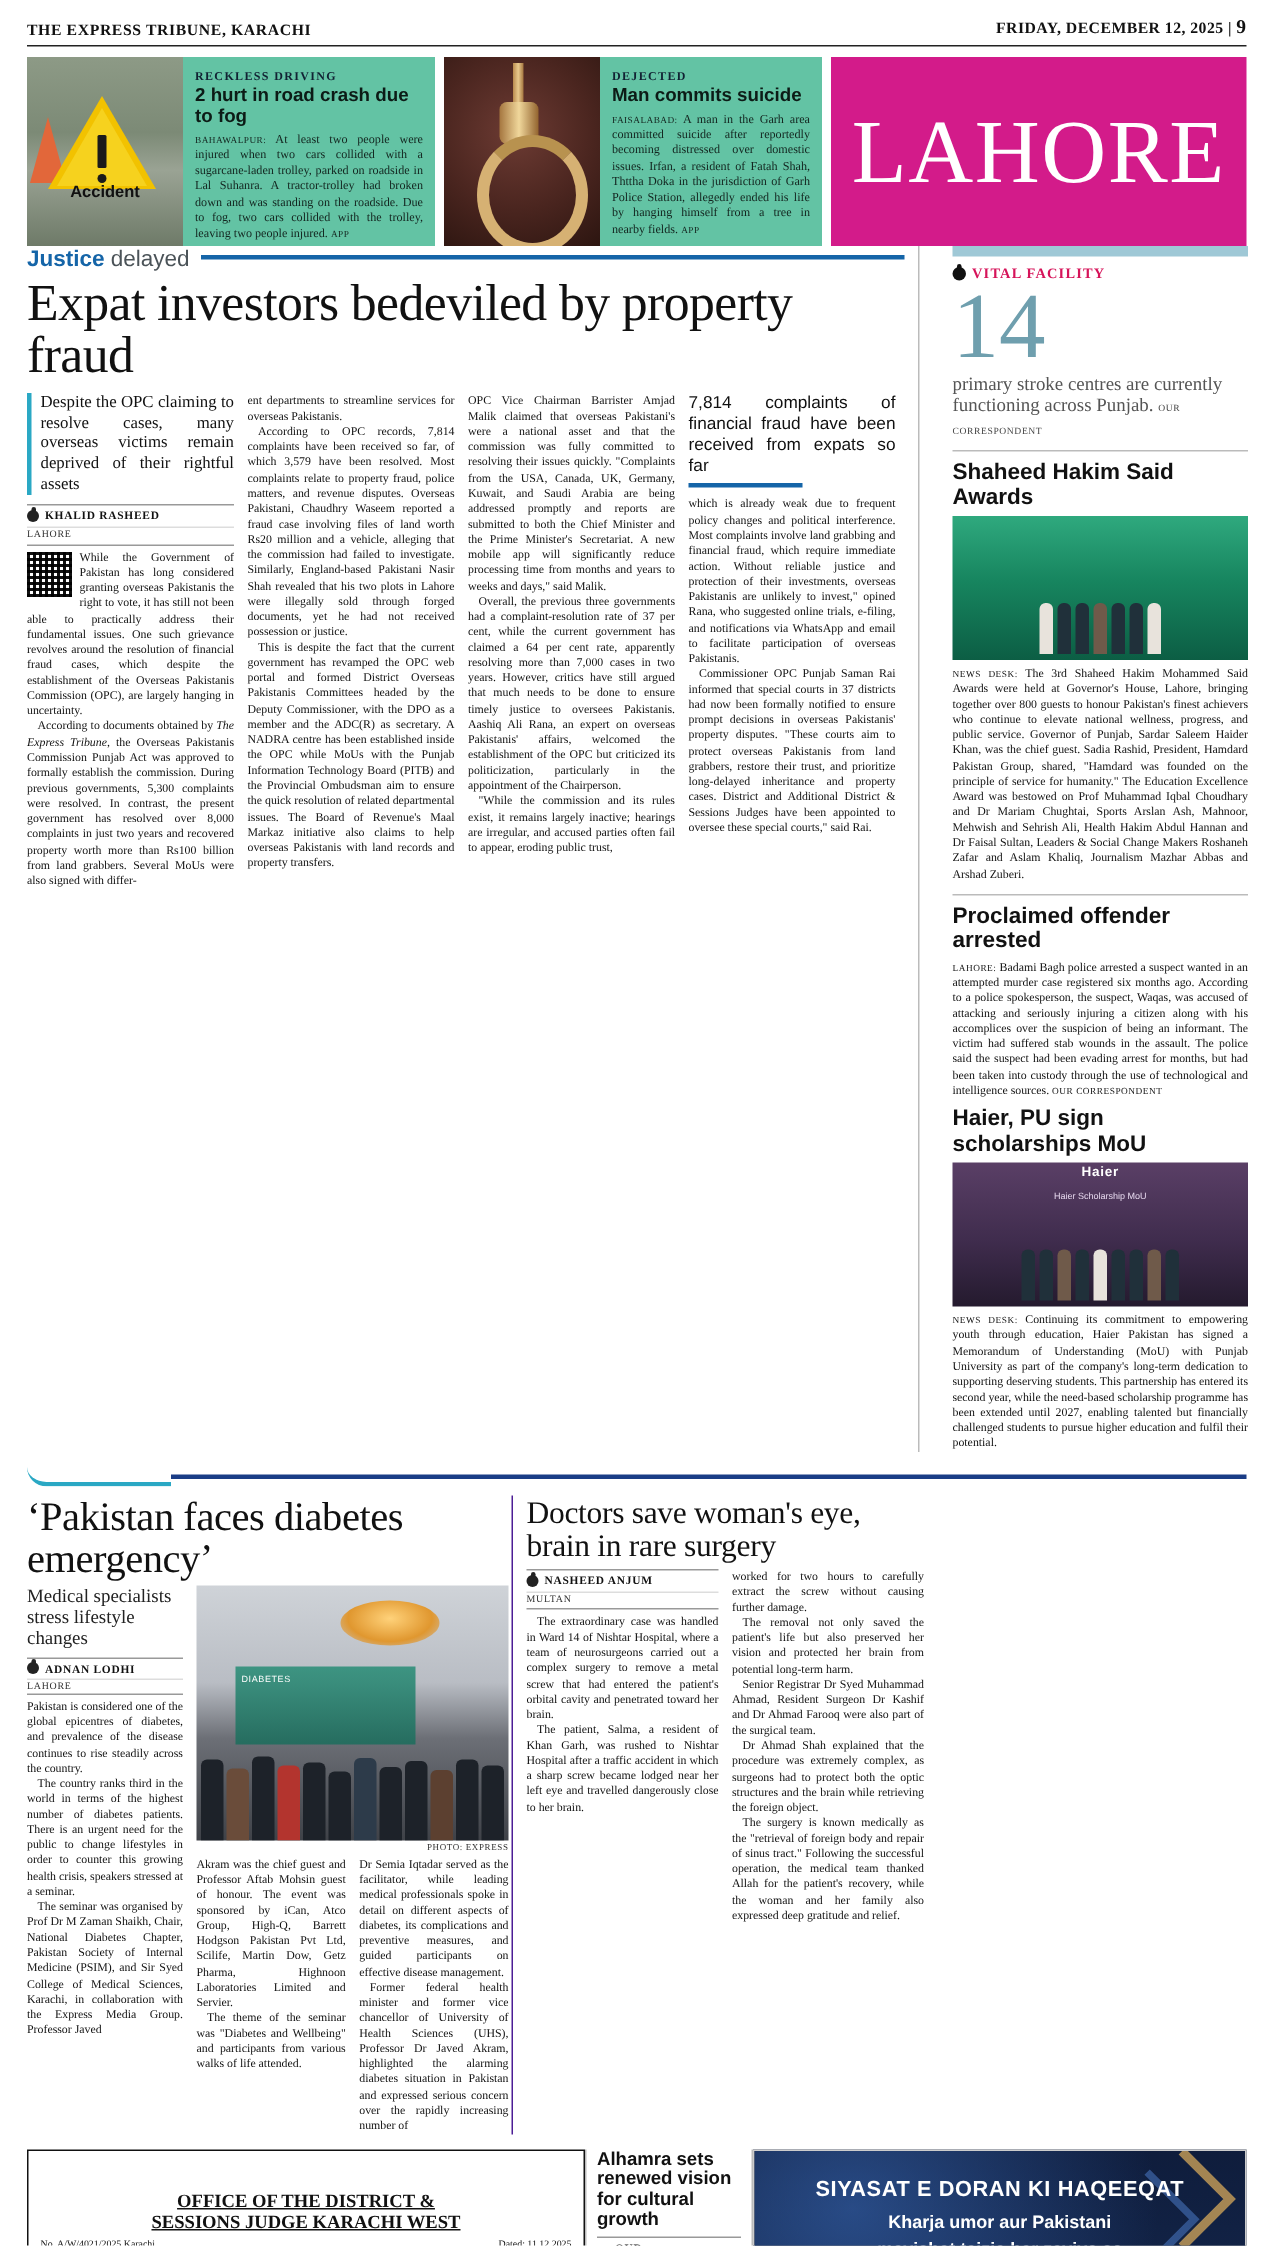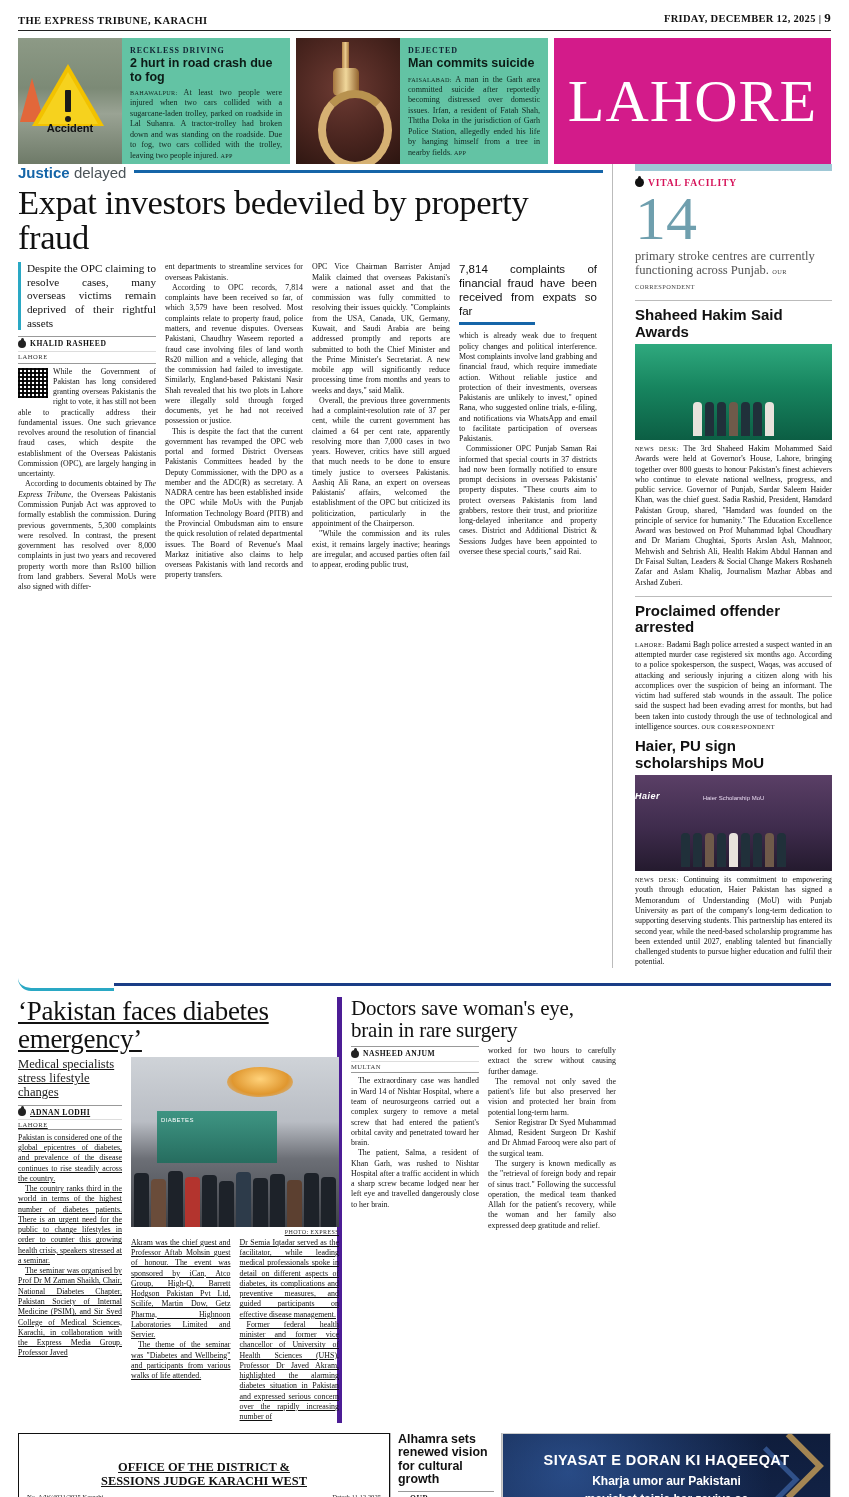--- a/index.html
+++ b/index.html
@@ -92,30 +92,30 @@
   .ph-awards{background:linear-gradient(180deg,#2fa97e 0%,#17855f 45%,#0c5e44 100%);}
   .ph-haier{background:linear-gradient(180deg,#5a3f66 0%,#3f2c4d 55%,#241a2e 100%);}
   .railbody{font-size:7.9px;line-height:1.3;text-align:justify;}
   .dl{font-size:6.2px;letter-spacing:.35px;}
   .cred{font-size:6.2px;letter-spacing:.35px;}
 
   .figrow{position:absolute;bottom:4px;left:0;right:0;display:flex;justify-content:center;gap:3px;}
   .fig{width:9px;height:34px;background:#20303a;border-radius:4px 4px 0 0;}
   .fig.w{background:#e8e3dc;}
   .fig.l{background:#6f5a4a;}
-  .haier-band{position:absolute;top:16px;left:0;right:0;text-align:left;font-family:"Liberation Sans",sans-serif;color:#fff;font-size:9px;font-weight:700;letter-spacing:.5px;font-style:italic;}
+  .haier-band{position:absolute;top:1px;left:0;right:0;text-align:center;font-family:"Liberation Sans",sans-serif;color:#fff;font-size:9px;font-weight:700;letter-spacing:.5px;}
   .haier-sub{position:absolute;top:20px;left:0;right:0;text-align:center;font-family:"Liberation Sans",sans-serif;color:#e7d9ef;font-size:6px;}
 
   
   .midsep{display:flex;align-items:center;gap:0;margin:10px 0 0 0;}
   .swoosh{width:96px;height:10px;border-bottom:3px solid #2aa8c4;border-radius:0 0 0 40px;}
   .midrule{flex:1;height:3px;background:#1a3d86;}
 
   .mid{display:flex;margin-top:6px;}
-  .mid-left{width:324px;flex:0 0 324px;padding-right:9px;box-sizing:border-box;border-right:5px solid #4c1d95;text-decoration:underline;}
+  .mid-left{width:324px;flex:0 0 324px;padding-right:9px;box-sizing:border-box;border-right:1px solid #4c1d95;}
   .mid-right{width:270px;flex:0 0 270px;padding-left:9px;box-sizing:border-box;}
   .midhead{font-family:"Liberation Serif",serif;font-size:27px;line-height:1.04;margin-bottom:4px;letter-spacing:-.3px;}
   .midhead2{font-family:"Liberation Serif",serif;font-size:21px;line-height:1.06;margin-bottom:5px;letter-spacing:-.2px;}
   .midsub{font-family:"Liberation Serif",serif;font-size:12.6px;line-height:1.14;color:#222;margin-bottom:5px;}
   .midcols{display:flex;gap:9px;font-size:7.9px;line-height:1.3;text-align:justify;}
   .mc2{width:128px;flex:0 0 128px;}
   .bigphoto{width:208px;height:170px;background:linear-gradient(180deg,#cfd3d8 0%,#b9bdc4 38%,#6c6f76 60%,#3f4248 100%);position:relative;overflow:hidden;}
   .chand{position:absolute;left:96px;top:10px;width:66px;height:30px;background:radial-gradient(ellipse at 50% 40%,#ffd27a,#e0972f 60%,rgba(224,151,47,0));border-radius:50%;}
   .backdrop{position:absolute;left:26px;top:54px;width:120px;height:52px;background:linear-gradient(180deg,#2f8f7a,#1f6d5d);opacity:.9;}
   .backdrop-t{position:absolute;left:30px;top:60px;font-family:"Liberation Sans",sans-serif;font-size:6px;color:#fff;letter-spacing:.4px;}
@@ -389,20 +389,21 @@
             <span class="bname">NASHEED ANJUM</span>
           </div>
           <div class="bcity">MULTAN</div>
           <p>The extraordinary case was handled in Ward 14 of Nishtar Hospital, where a team of neurosurgeons carried out a complex surgery to remove a metal screw that had entered the patient's orbital cavity and penetrated toward her brain.</p>
           <p>The patient, Salma, a resident of Khan Garh, was rushed to Nishtar Hospital after a traffic accident in which a sharp screw became lodged near her left eye and travelled dangerously close to her brain.</p>
         </div>
         <div class="mc2">
           <p class="noind">worked for two hours to carefully extract the screw without causing further damage.</p>
           <p>The removal not only saved the patient's life but also preserved her vision and protected her brain from potential long-term harm.</p>
           <p>Senior Registrar Dr Syed Muhammad Ahmad, Resident Surgeon Dr Kashif and Dr Ahmad Farooq were also part of the surgical team.</p>
+          <p>Dr Ahmad Shah explained that the procedure was extremely complex, as surgeons had to protect both the optic structures and the brain while retrieving the foreign object.</p>
           <p>The surgery is known medically as the "retrieval of foreign body and repair of sinus tract." Following the successful operation, the medical team thanked Allah for the patient's recovery, while the woman and her family also expressed deep gratitude and relief.</p>
         </div>
       </div>
     </div>
   </div>
 
   <div class="bottom">
 
     <div class="adbox">
       <div class="adh">

